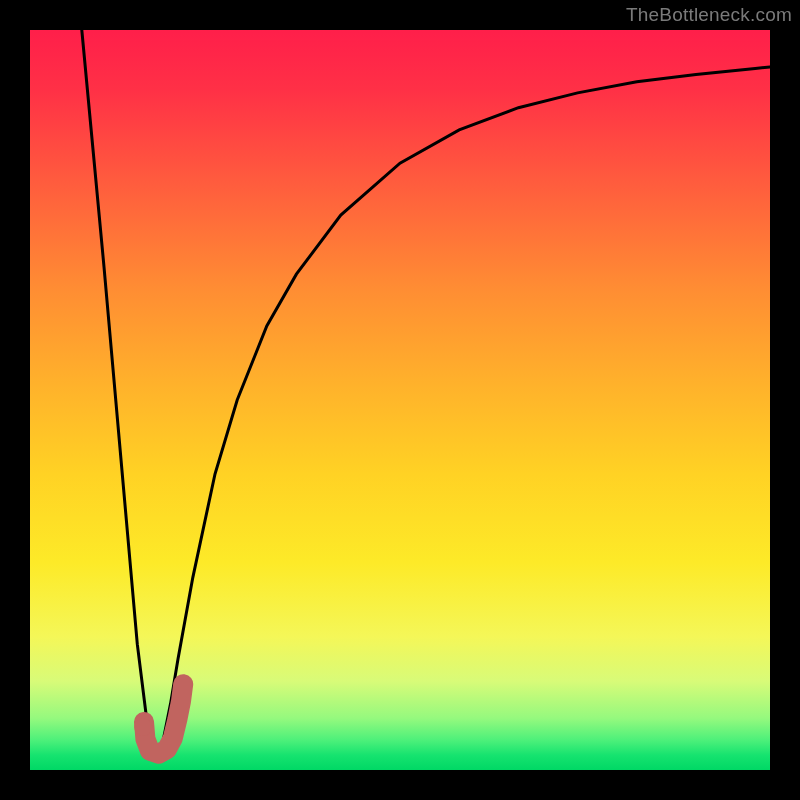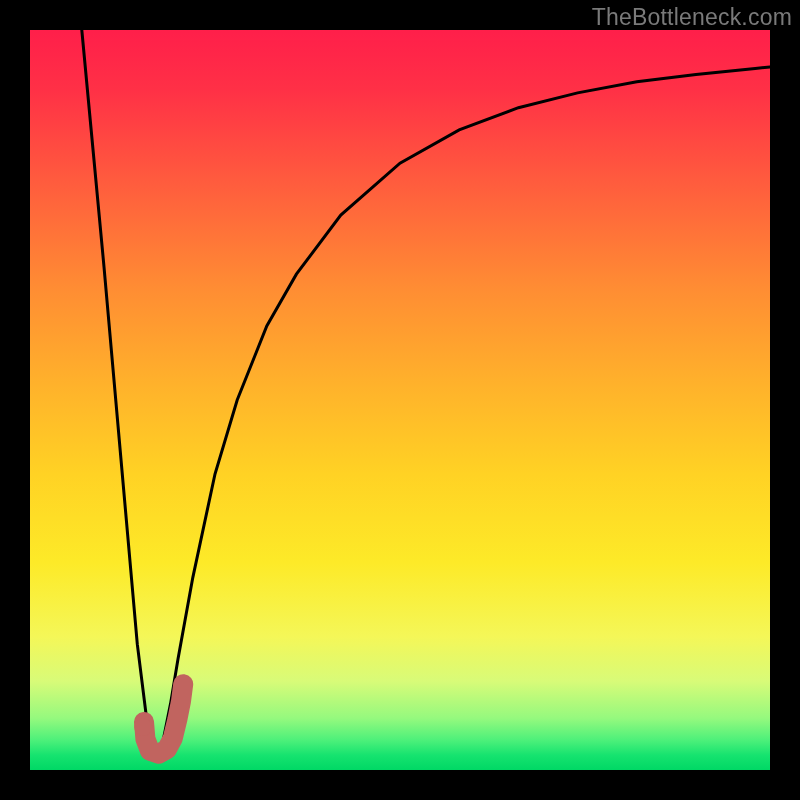--- a/index.html
+++ b/index.html
@@ -54,21 +54,21 @@
     left: 0;
     top: 0;
     width: 740px;
     height: 740px;
   }
   .watermark {
     position: absolute;
     top: 4px;
     right: 8px;
     color: #7a7a7a;
-    font-size: 23px;
+    font-size: 19px;
     letter-spacing: 0.2px;
     user-select: none;
   }
 </style>
 </head>
 <body>
 
 <div class="frame">
   <div class="watermark">TheBottleneck.com</div>
 

